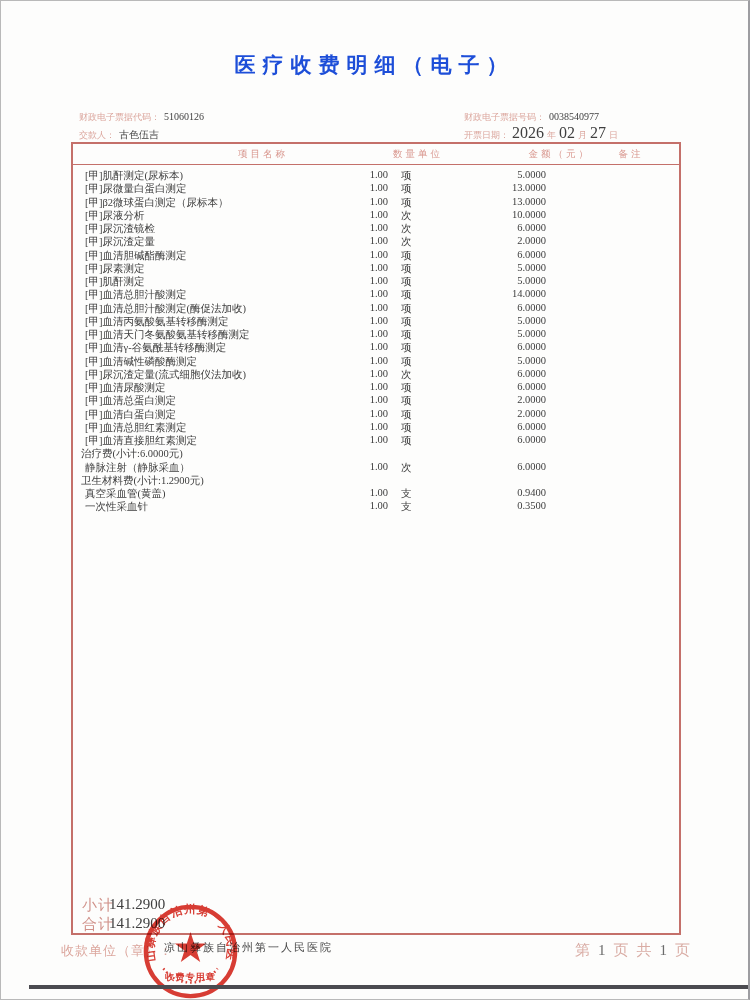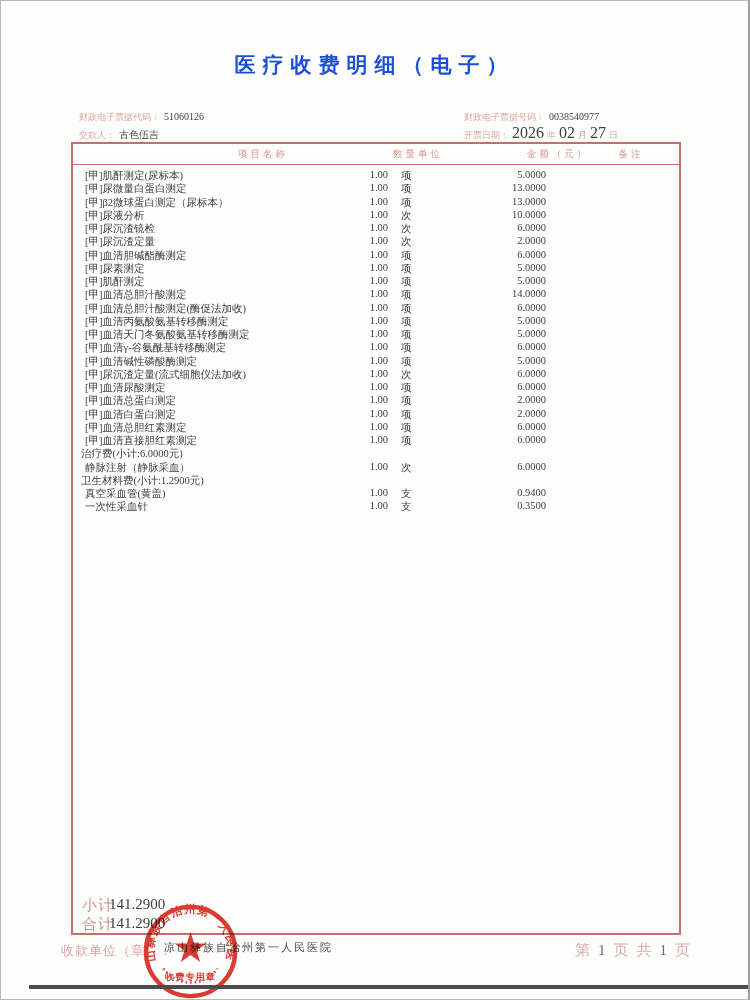--- a/index.html
+++ b/index.html
@@ -27,21 +27,21 @@
   .date-num { font-size:16px; color:#3f3f3f; margin:6px 3px; }
 
   .bill-table {
     position:absolute; left:70px; top:141px; width:610px; height:793px;
     border:2px solid #c4706a;
   }
   .thead { position:absolute; left:0; right:0; top:0; height:21px; border-bottom:1px solid #c4706a; }
   .th { position:absolute; top:4px; font-size:9.5px; color:#d8958c; letter-spacing:3px; white-space:nowrap; }
   .th-item   { left:110px; width:160px; text-align:center; }
   .th-qty    { left:290px; width:110px; text-align:center; }
-  .th-amount { left:440px; width:90px;  text-align:center; }
+  .th-amount { left:428px; width:90px;  text-align:right; }
   .th-remark { left:528px; width:60px;  text-align:center; }
 
   .trows { position:absolute; left:0; top:25px; right:0; }
   .trow { position:relative; height:13.25px; font-size:10.5px; white-space:nowrap; }
   .trow .c-name { position:absolute; left:12px; top:0; }
   .trow.category .c-name { left:8px; }
   .trow .c-qty  { position:absolute; left:260px; width:55px; text-align:right; top:0; }
   .trow .c-unit { position:absolute; left:328px; top:0; }
   .trow .c-amt  { position:absolute; left:356px; width:117px; text-align:right; top:0; }
 

